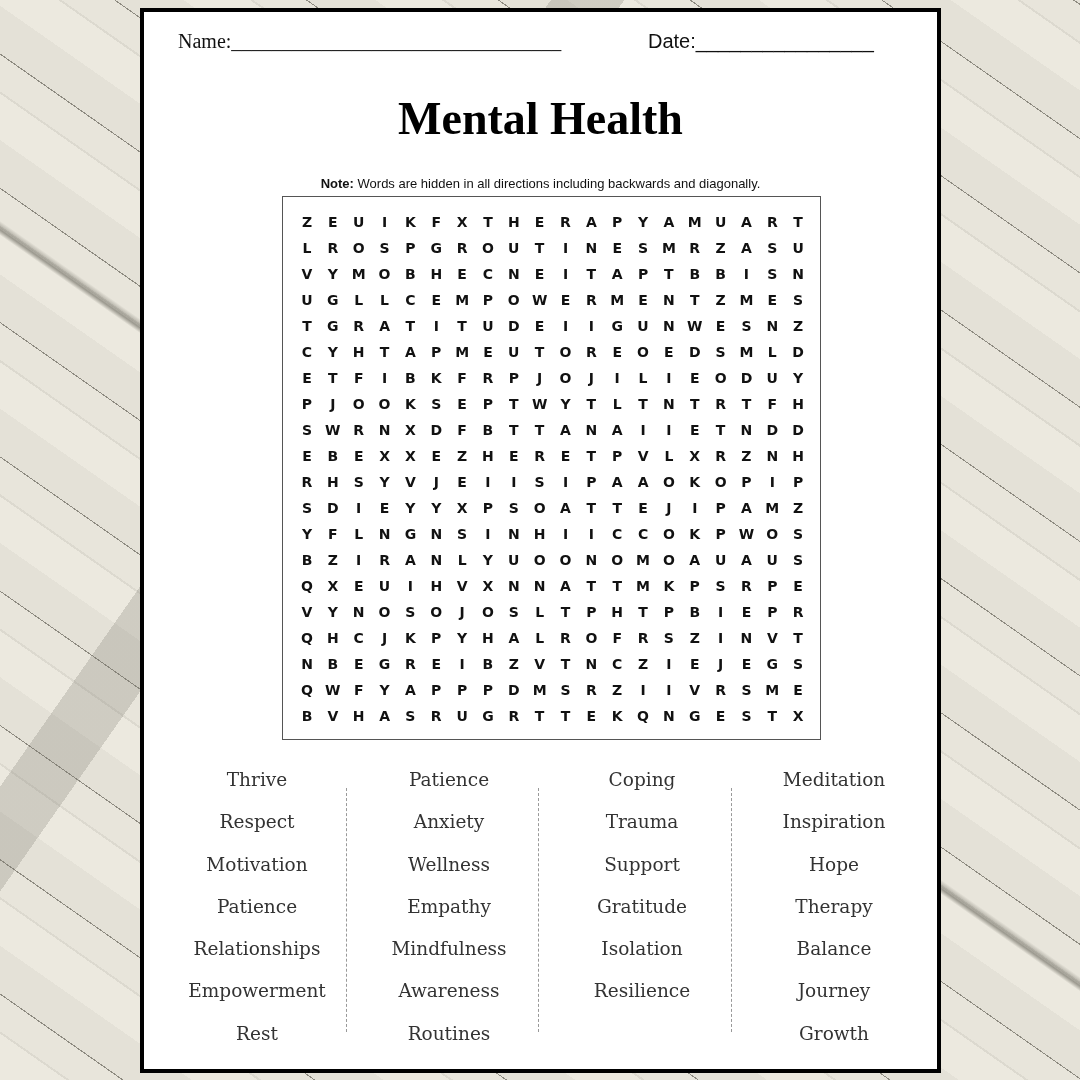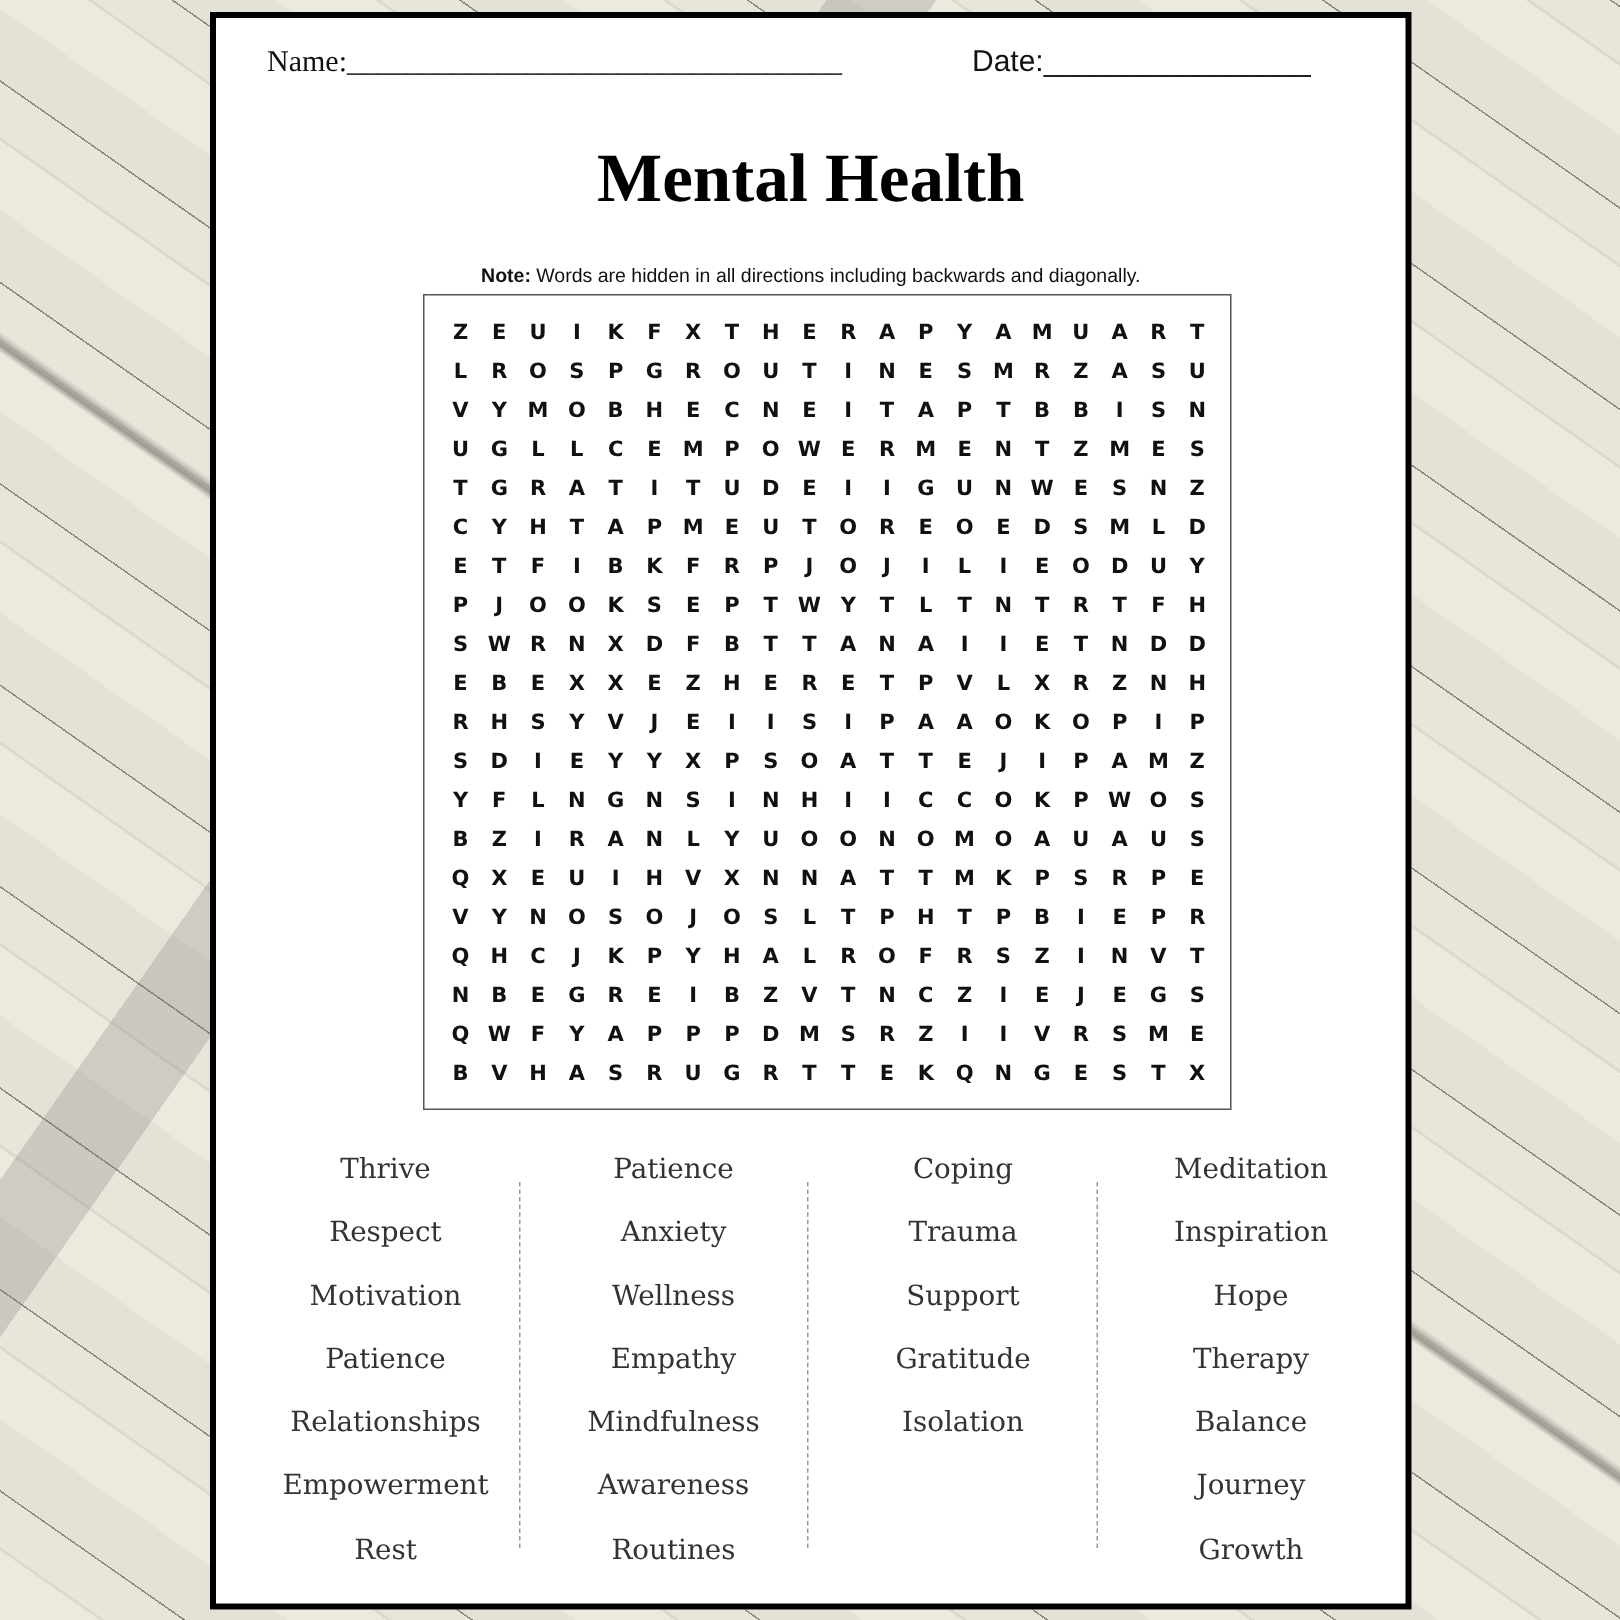--- a/index.html
+++ b/index.html
@@ -524,20 +524,21 @@
       <div class="word">Awareness</div>
       <div class="word">Routines</div>
     </div>
   <div class="divider" style="left:394px;"></div>
   <div class="wordcol" id="wc2" style="left:403px;">
       <div class="word">Coping</div>
       <div class="word">Trauma</div>
       <div class="word">Support</div>
       <div class="word">Gratitude</div>
       <div class="word">Isolation</div>
+      <div class="word">Resilience</div>
     </div>
   <div class="divider" style="left:587px;"></div>
   <div class="wordcol" id="wc3" style="left:595px;">
       <div class="word">Meditation</div>
       <div class="word">Inspiration</div>
       <div class="word">Hope</div>
       <div class="word">Therapy</div>
       <div class="word">Balance</div>
       <div class="word">Journey</div>
       <div class="word">Growth</div>

